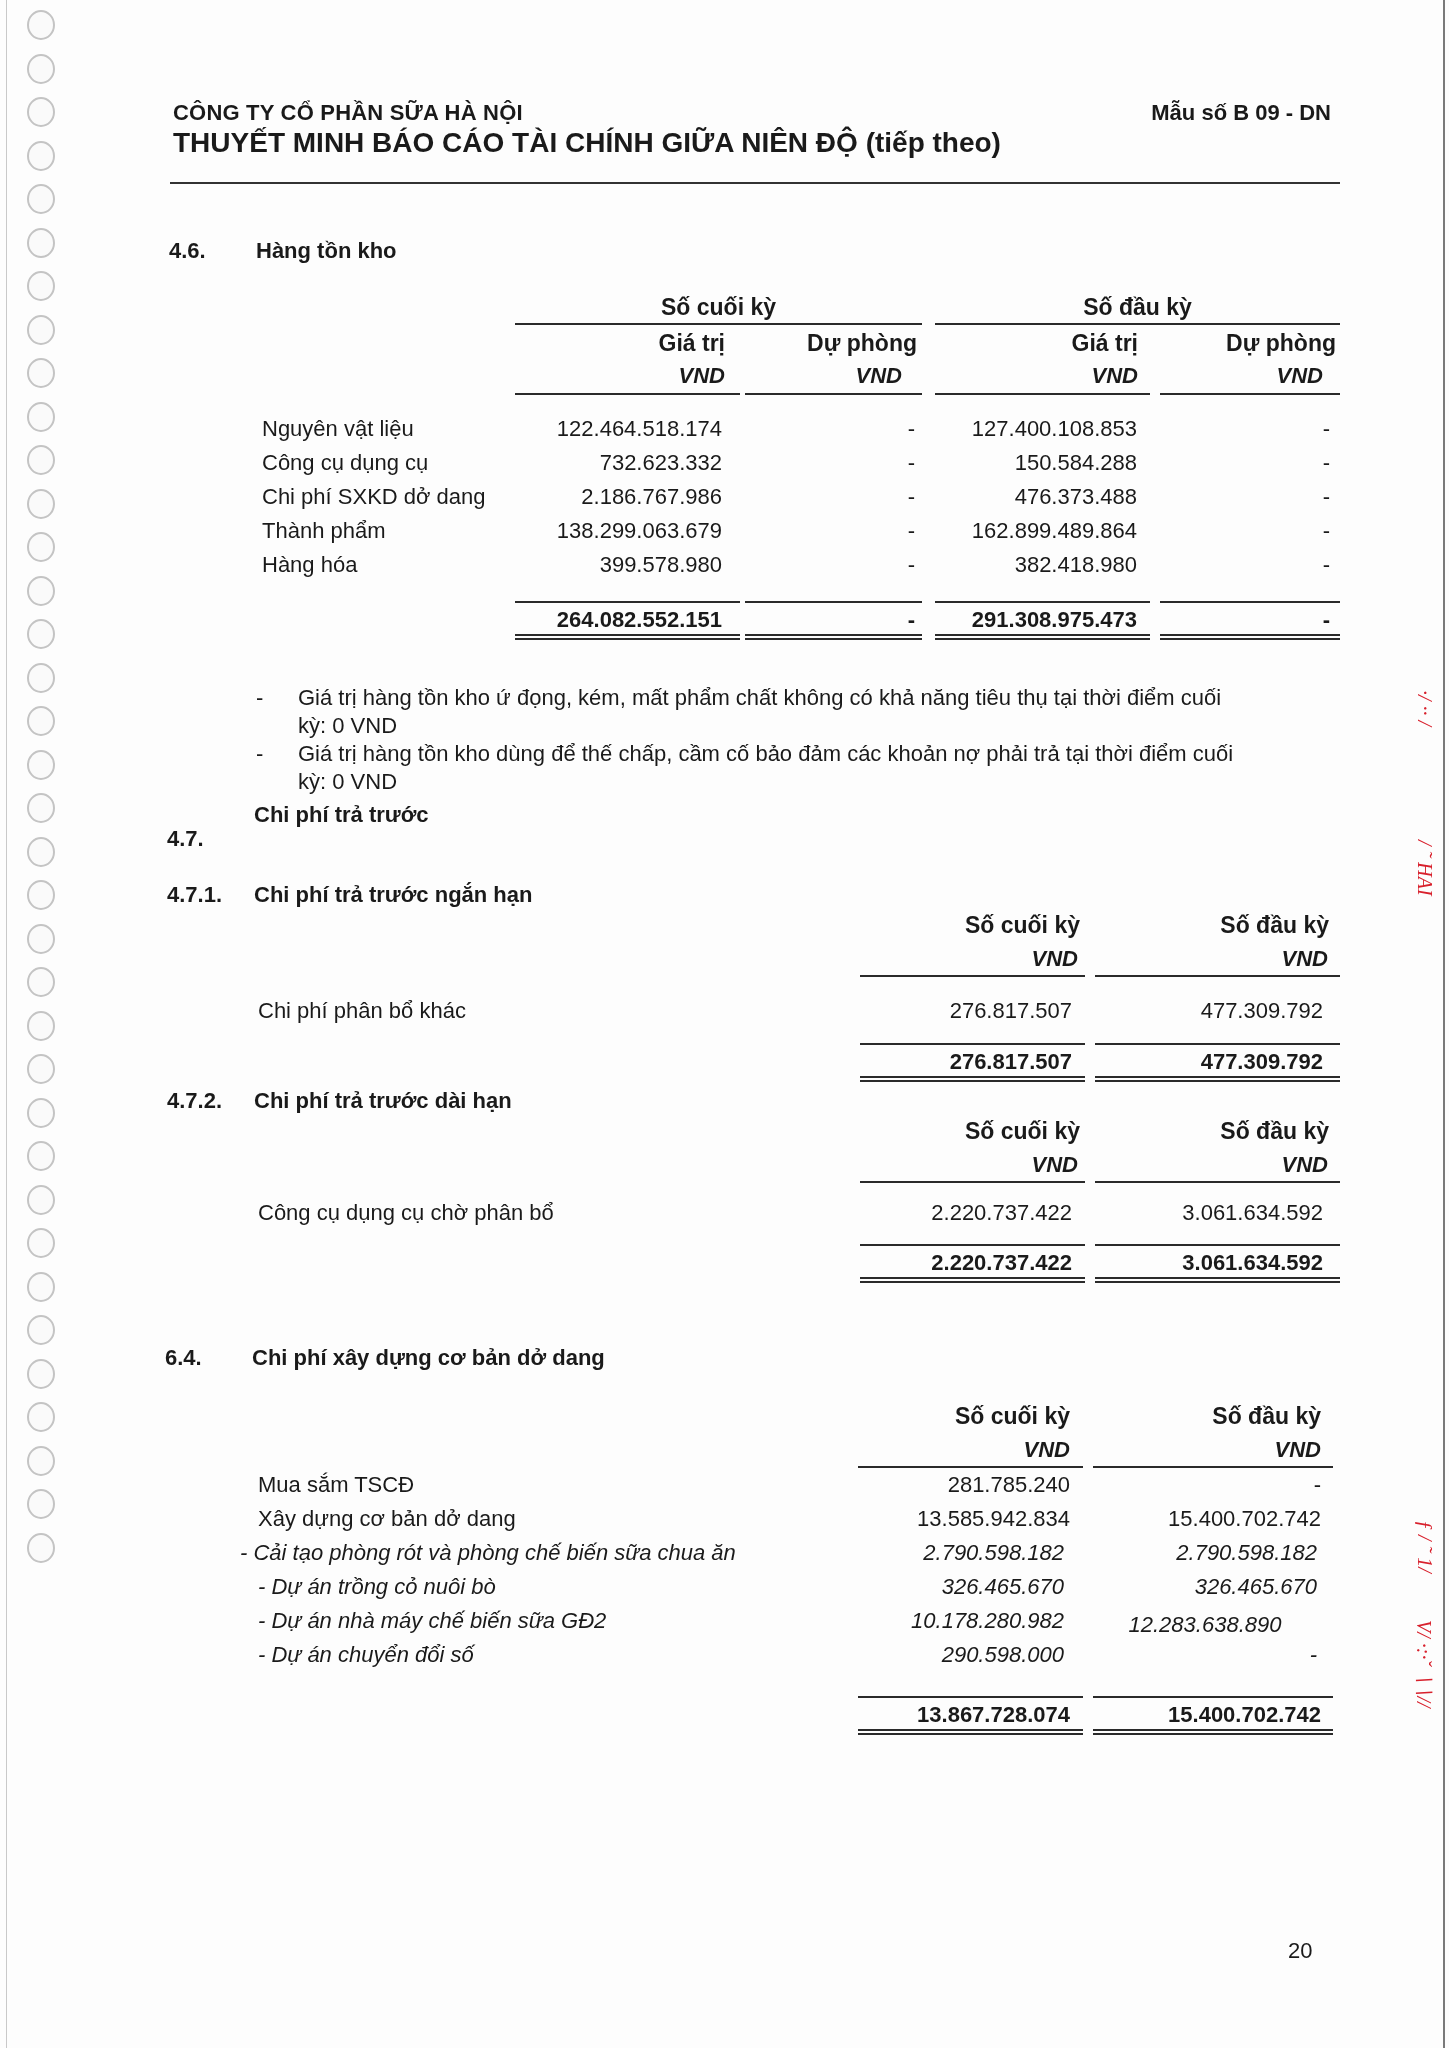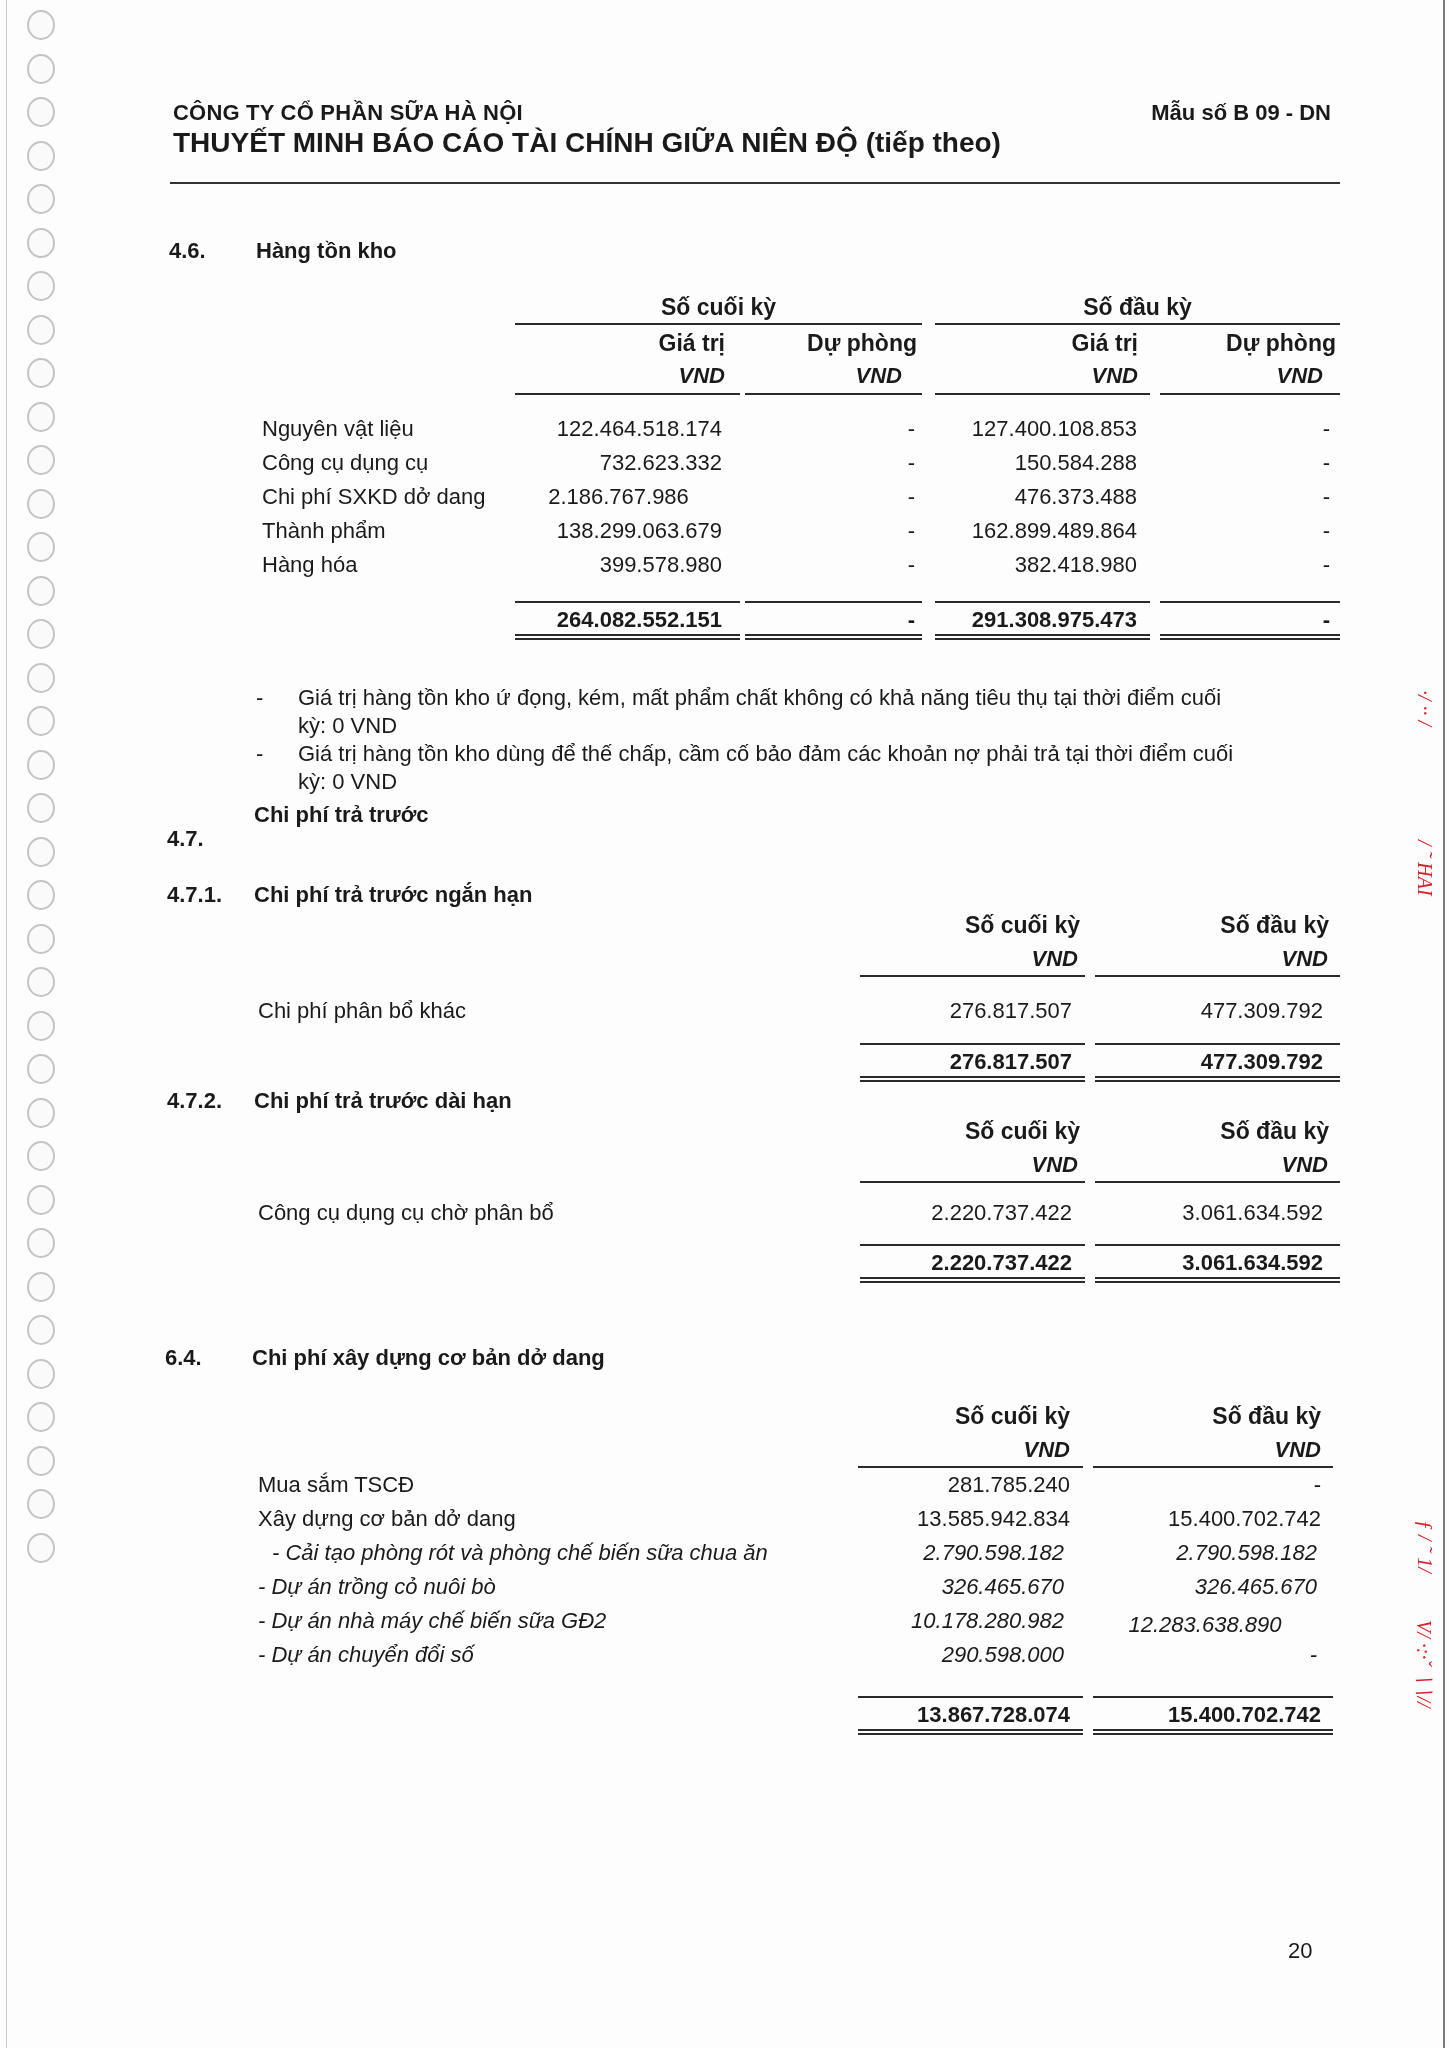--- a/index.html
+++ b/index.html
@@ -124,21 +124,21 @@
     </div>
     <div>
       <div class="abs lbl" style="left:262px; top:450px;">Công cụ dụng cụ</div>
       <div class="abs num" style="left:515px; top:450px; width:207px;">732.623.332</div>
       <div class="abs num" style="left:745px; top:450px; width:170px;">-</div>
       <div class="abs num" style="left:935px; top:450px; width:202px;">150.584.288</div>
       <div class="abs num" style="left:1160px; top:450px; width:170px;">-</div>
     </div>
     <div>
       <div class="abs lbl" style="left:262px; top:484px;">Chi phí SXKD dở dang</div>
-      <div class="abs num" style="left:515px; top:484px; width:207px;text-align:center;">2.186.767.986</div>
+      <div class="abs num" style="left:515px; top:484px; width:207px;">2.186.767.986</div>
       <div class="abs num" style="left:745px; top:484px; width:170px;">-</div>
       <div class="abs num" style="left:935px; top:484px; width:202px;">476.373.488</div>
       <div class="abs num" style="left:1160px; top:484px; width:170px;">-</div>
     </div>
     <div>
       <div class="abs lbl" style="left:262px; top:518px;">Thành phẩm</div>
       <div class="abs num" style="left:515px; top:518px; width:207px;">138.299.063.679</div>
       <div class="abs num" style="left:745px; top:518px; width:170px;">-</div>
       <div class="abs num" style="left:935px; top:518px; width:202px;">162.899.489.864</div>
       <div class="abs num" style="left:1160px; top:518px; width:170px;">-</div>
@@ -229,21 +229,21 @@
       <div class="abs lbl" style="left:258px; top:1472px;">Mua sắm TSCĐ</div>
       <div class="abs num" style="left:858px; top:1472px; width:212px;">281.785.240</div>
       <div class="abs num" style="left:1093px; top:1472px; width:228px;">-</div>
     </div>
     <div>
       <div class="abs lbl" style="left:258px; top:1506px;">Xây dựng cơ bản dở dang</div>
       <div class="abs num" style="left:858px; top:1506px; width:212px;">13.585.942.834</div>
       <div class="abs num" style="left:1093px; top:1506px; width:228px;">15.400.702.742</div>
     </div>
     <div>
-      <div class="abs lbl it" style="left:272px; top:1540px;">- Cải tạo phòng rót và phòng chế biến sữa chua ăn</div>
+      <div class="abs lbl it" style="left:240px; top:1540px;">- Cải tạo phòng rót và phòng chế biến sữa chua ăn</div>
       <div class="abs num it" style="left:858px; top:1540px; width:206px;">2.790.598.182</div>
       <div class="abs num it" style="left:1093px; top:1540px; width:224px;">2.790.598.182</div>
     </div>
     <div>
       <div class="abs lbl it" style="left:258px; top:1574px;">- Dự án trồng cỏ nuôi bò</div>
       <div class="abs num it" style="left:858px; top:1574px; width:206px;">326.465.670</div>
       <div class="abs num it" style="left:1093px; top:1574px; width:224px;">326.465.670</div>
     </div>
     <div>
       <div class="abs lbl it" style="left:258px; top:1608px;">- Dự án nhà máy chế biến sữa GĐ2</div>

